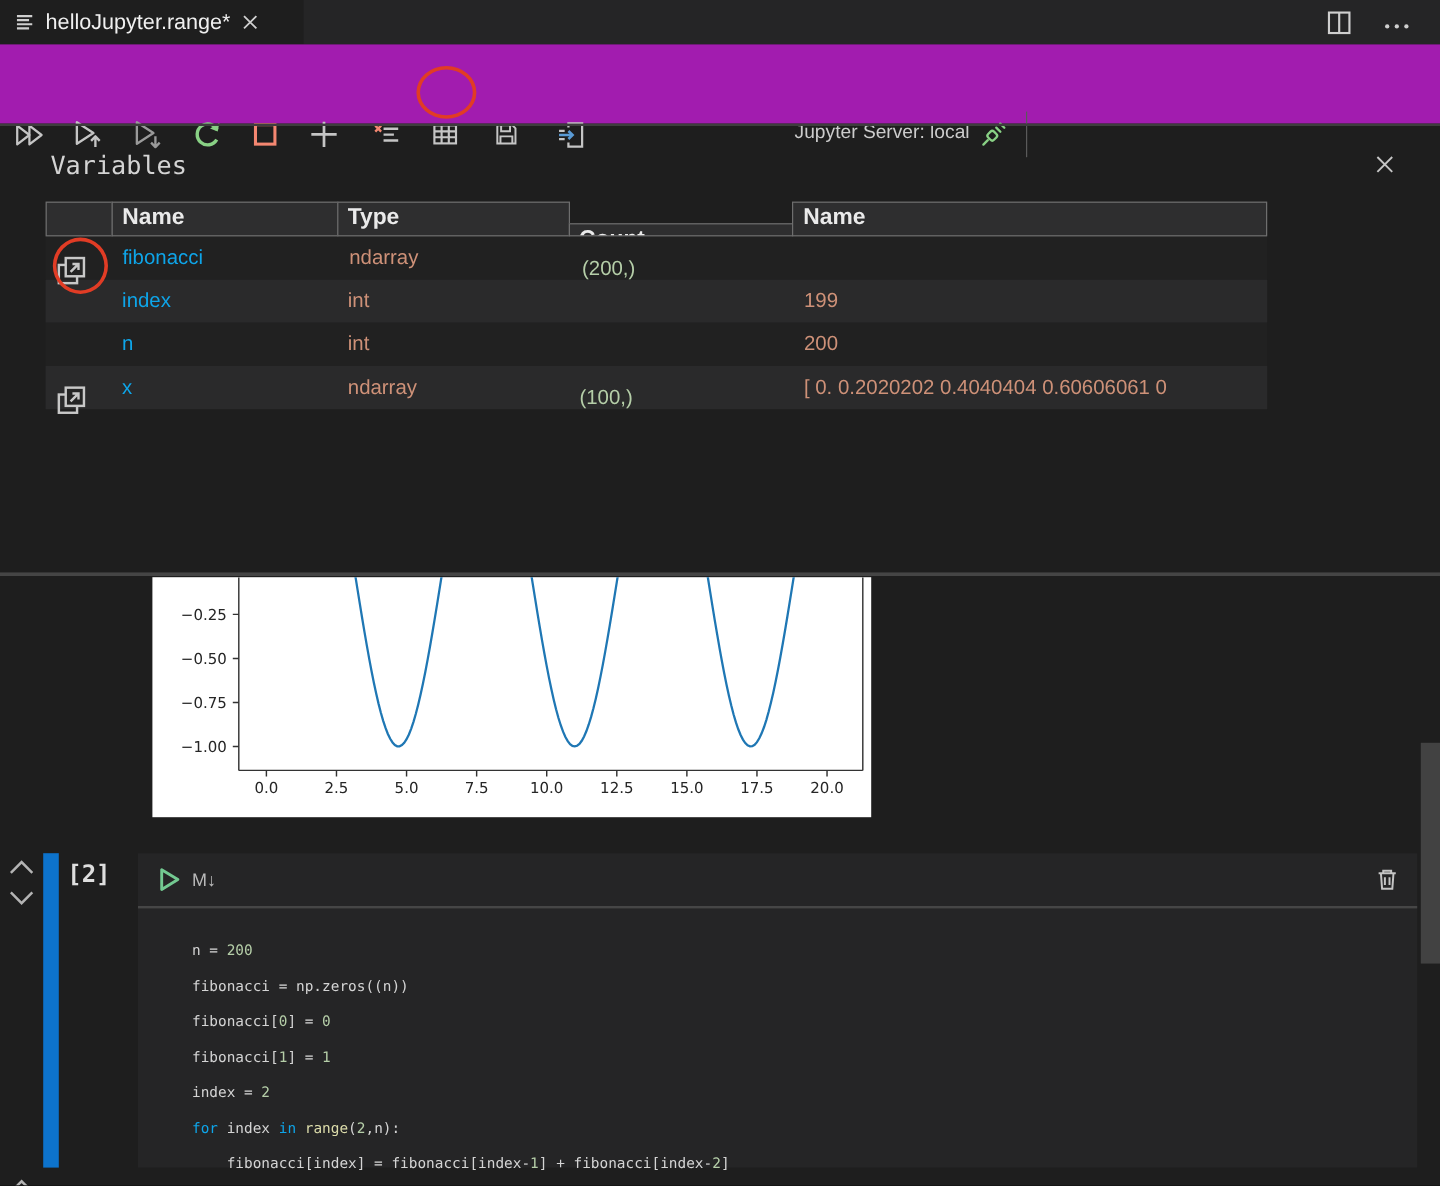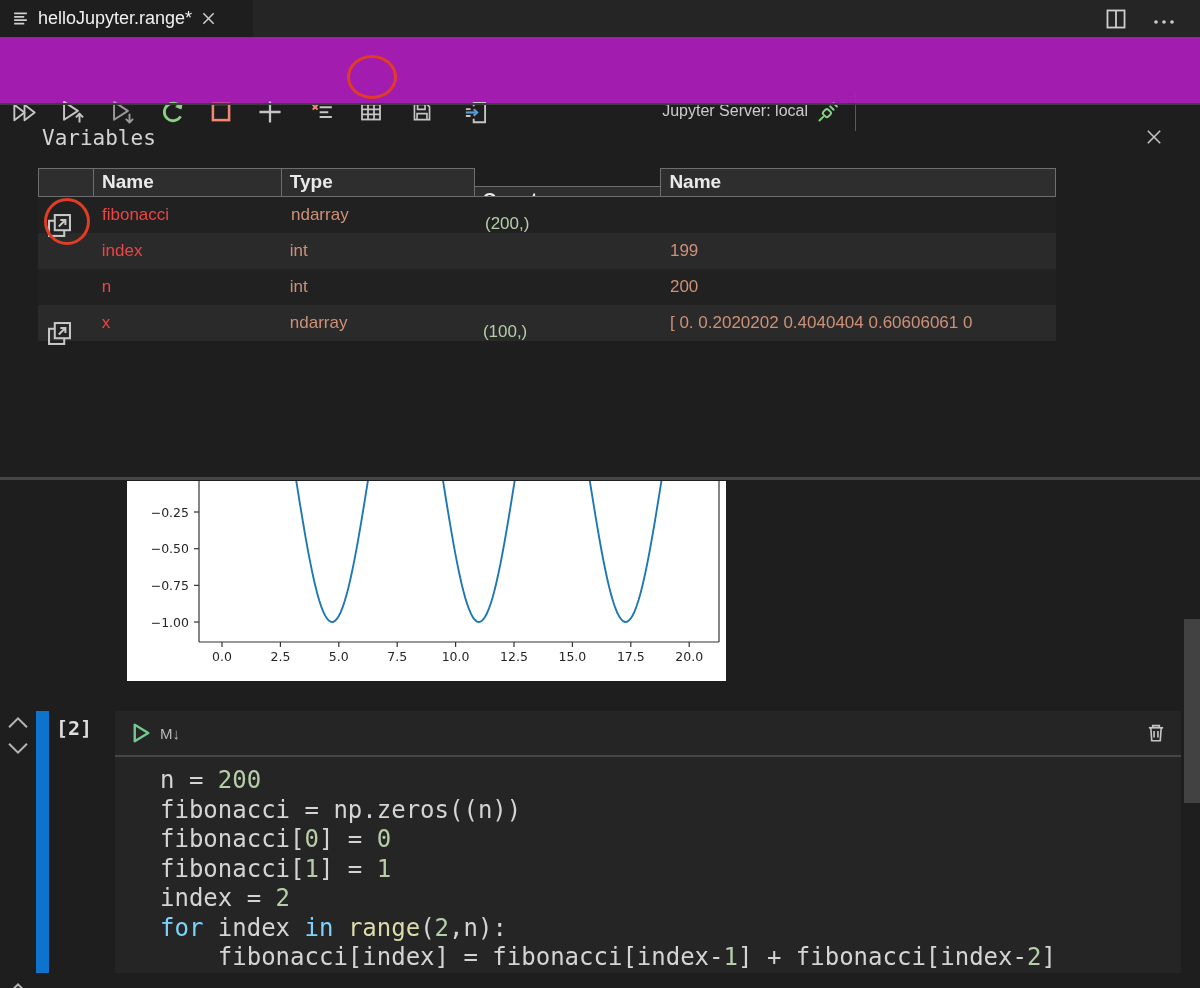--- a/index.html
+++ b/index.html
@@ -23,44 +23,44 @@
   .vp-title{position:absolute;left:42px;top:126px;font-family:"DejaVu Sans Mono",monospace;font-size:21px;color:#d4d4d4;}
   .vp-close{position:absolute;left:1142px;top:125px;width:24px;height:24px;display:flex;align-items:center;justify-content:center;}
   .vtable{position:absolute;left:38px;top:168px;width:1018px;font-family:Liberation Sans, sans-serif;font-size:17px;}
   .vhead{display:flex;height:29px;}
   .vhead .hc{box-sizing:border-box;border:1px solid #6e6e6e;background:#2e2e2f;margin-left:-1px;
              font-weight:bold;font-size:19px;color:#eaeaea;padding:2px 0 0 8px;overflow:hidden;}
   .vhead .hc:first-child{margin-left:0;}
   .vrow{display:flex;height:36px;align-items:center;}
   .row-dark{background:#212121;} .row-light{background:#2a2a2b;}
   .vc{box-sizing:border-box;padding-left:8px;overflow:hidden;white-space:nowrap;}
-  .c-icon{width:56px;} .c-name{width:189px;color:#ef4444;} .c-type{width:194px;color:#ce9178;}
+  .c-icon{width:56px;} .c-name{width:189px;color:#0ea5e9;} .c-type{width:194px;color:#ce9178;}
   .c-count{width:188px;color:#b5cea8;margin-top:18px;} .c-value{width:396px;color:#ce9178;}
   .viewer-wrap{width:27px;height:27px;margin-left:6px;position:relative;}
   
   .annotation{position:absolute;border:3px solid #e13c25;border-radius:50%;pointer-events:none;}
   .ann-toolbar{left:347px;top:55px;width:44px;height:38px;}
   .ann-row{left:44px;top:198px;width:40px;height:41px;}
   
   .sash{position:absolute;left:0;top:477px;width:1200px;height:3px;background:#454545;}
   .plot{position:absolute;left:127px;top:481px;width:599px;height:200px;background:#ffffff;}
   
   .chev{position:absolute;width:24px;height:18px;display:flex;align-items:center;justify-content:center;}
   .accent-bar{position:absolute;left:36px;top:711px;width:13px;height:262px;background:#0d73cc;}
   .exec-count{position:absolute;left:56px;top:716px;font-family:"DejaVu Sans Mono",monospace;
               font-weight:bold;font-size:20px;color:#dedede;}
   .cell{position:absolute;left:115px;top:711px;width:1066px;height:262px;background:#252526;}
   .cell-toolbar{position:absolute;left:0;top:0;width:100%;height:44px;}
   .play-btn{position:absolute;left:13px;top:10px;width:24px;height:24px;}
   .md-toggle{position:absolute;left:45px;top:14px;font-size:15px;color:#b9b9b9;}
   .trash-btn{position:absolute;right:14px;top:10px;width:22px;height:24px;}
   .cell-divider{position:absolute;left:0;top:44px;width:100%;height:2px;background:#464646;}
-  .code{position:absolute;left:45px;top:55px;font-family:"DejaVu Sans Mono",monospace;
-        font-size:24px;line-height:29.5px;white-space:pre;}
-  .tok-d{color:#d4d4d4;} .tok-n{color:#b5cea8;} .tok-k{color:#7dd3fc;} .tok-f{color:#dcdcaa;}
+  .code{position:absolute;left:45px;top:67px;font-family:"DejaVu Sans Mono",monospace;
+        font-size:12px;line-height:29.5px;white-space:pre;}
+  .tok-d{color:#d4d4d4;} .tok-n{color:#b5cea8;} .tok-k{color:#0ea5e9;} .tok-f{color:#dcdcaa;}
   .scroll-thumb{position:absolute;left:1184px;top:619px;width:16px;height:184px;background:#424242;}
   svg{display:block;}
 </style>
 </head>
 <body>
 
 <div id="screen">
 
   <div class="tabbar">
     <div class="tab">

